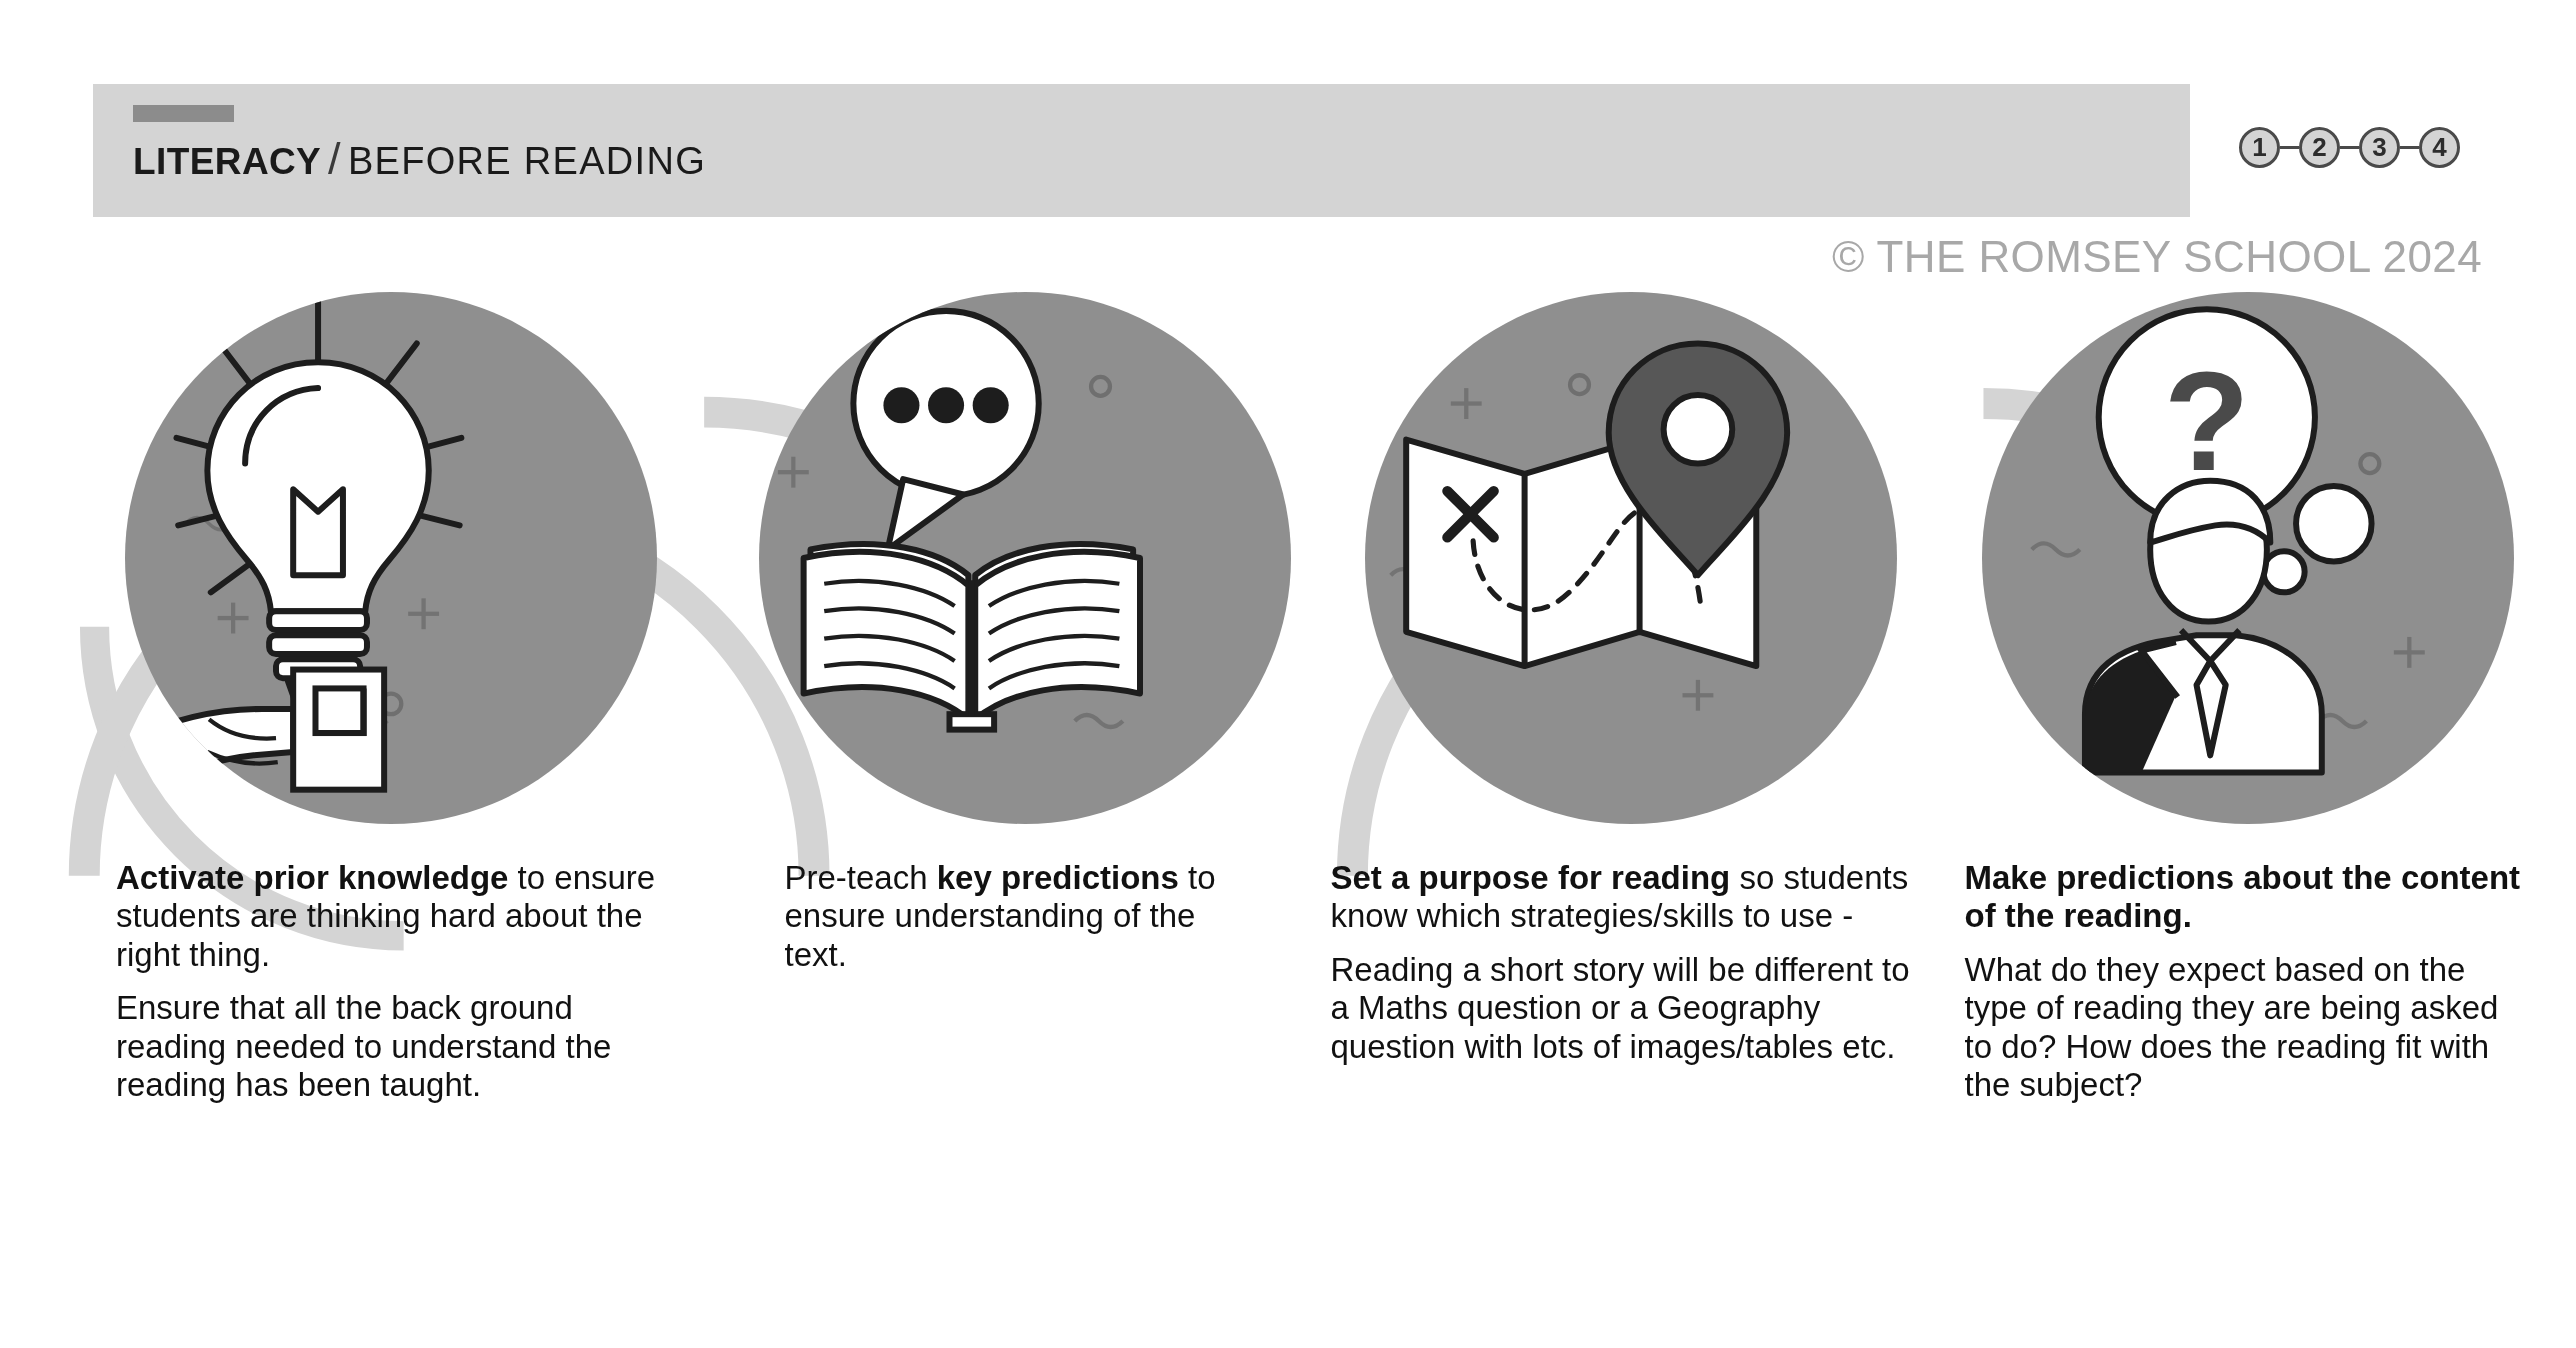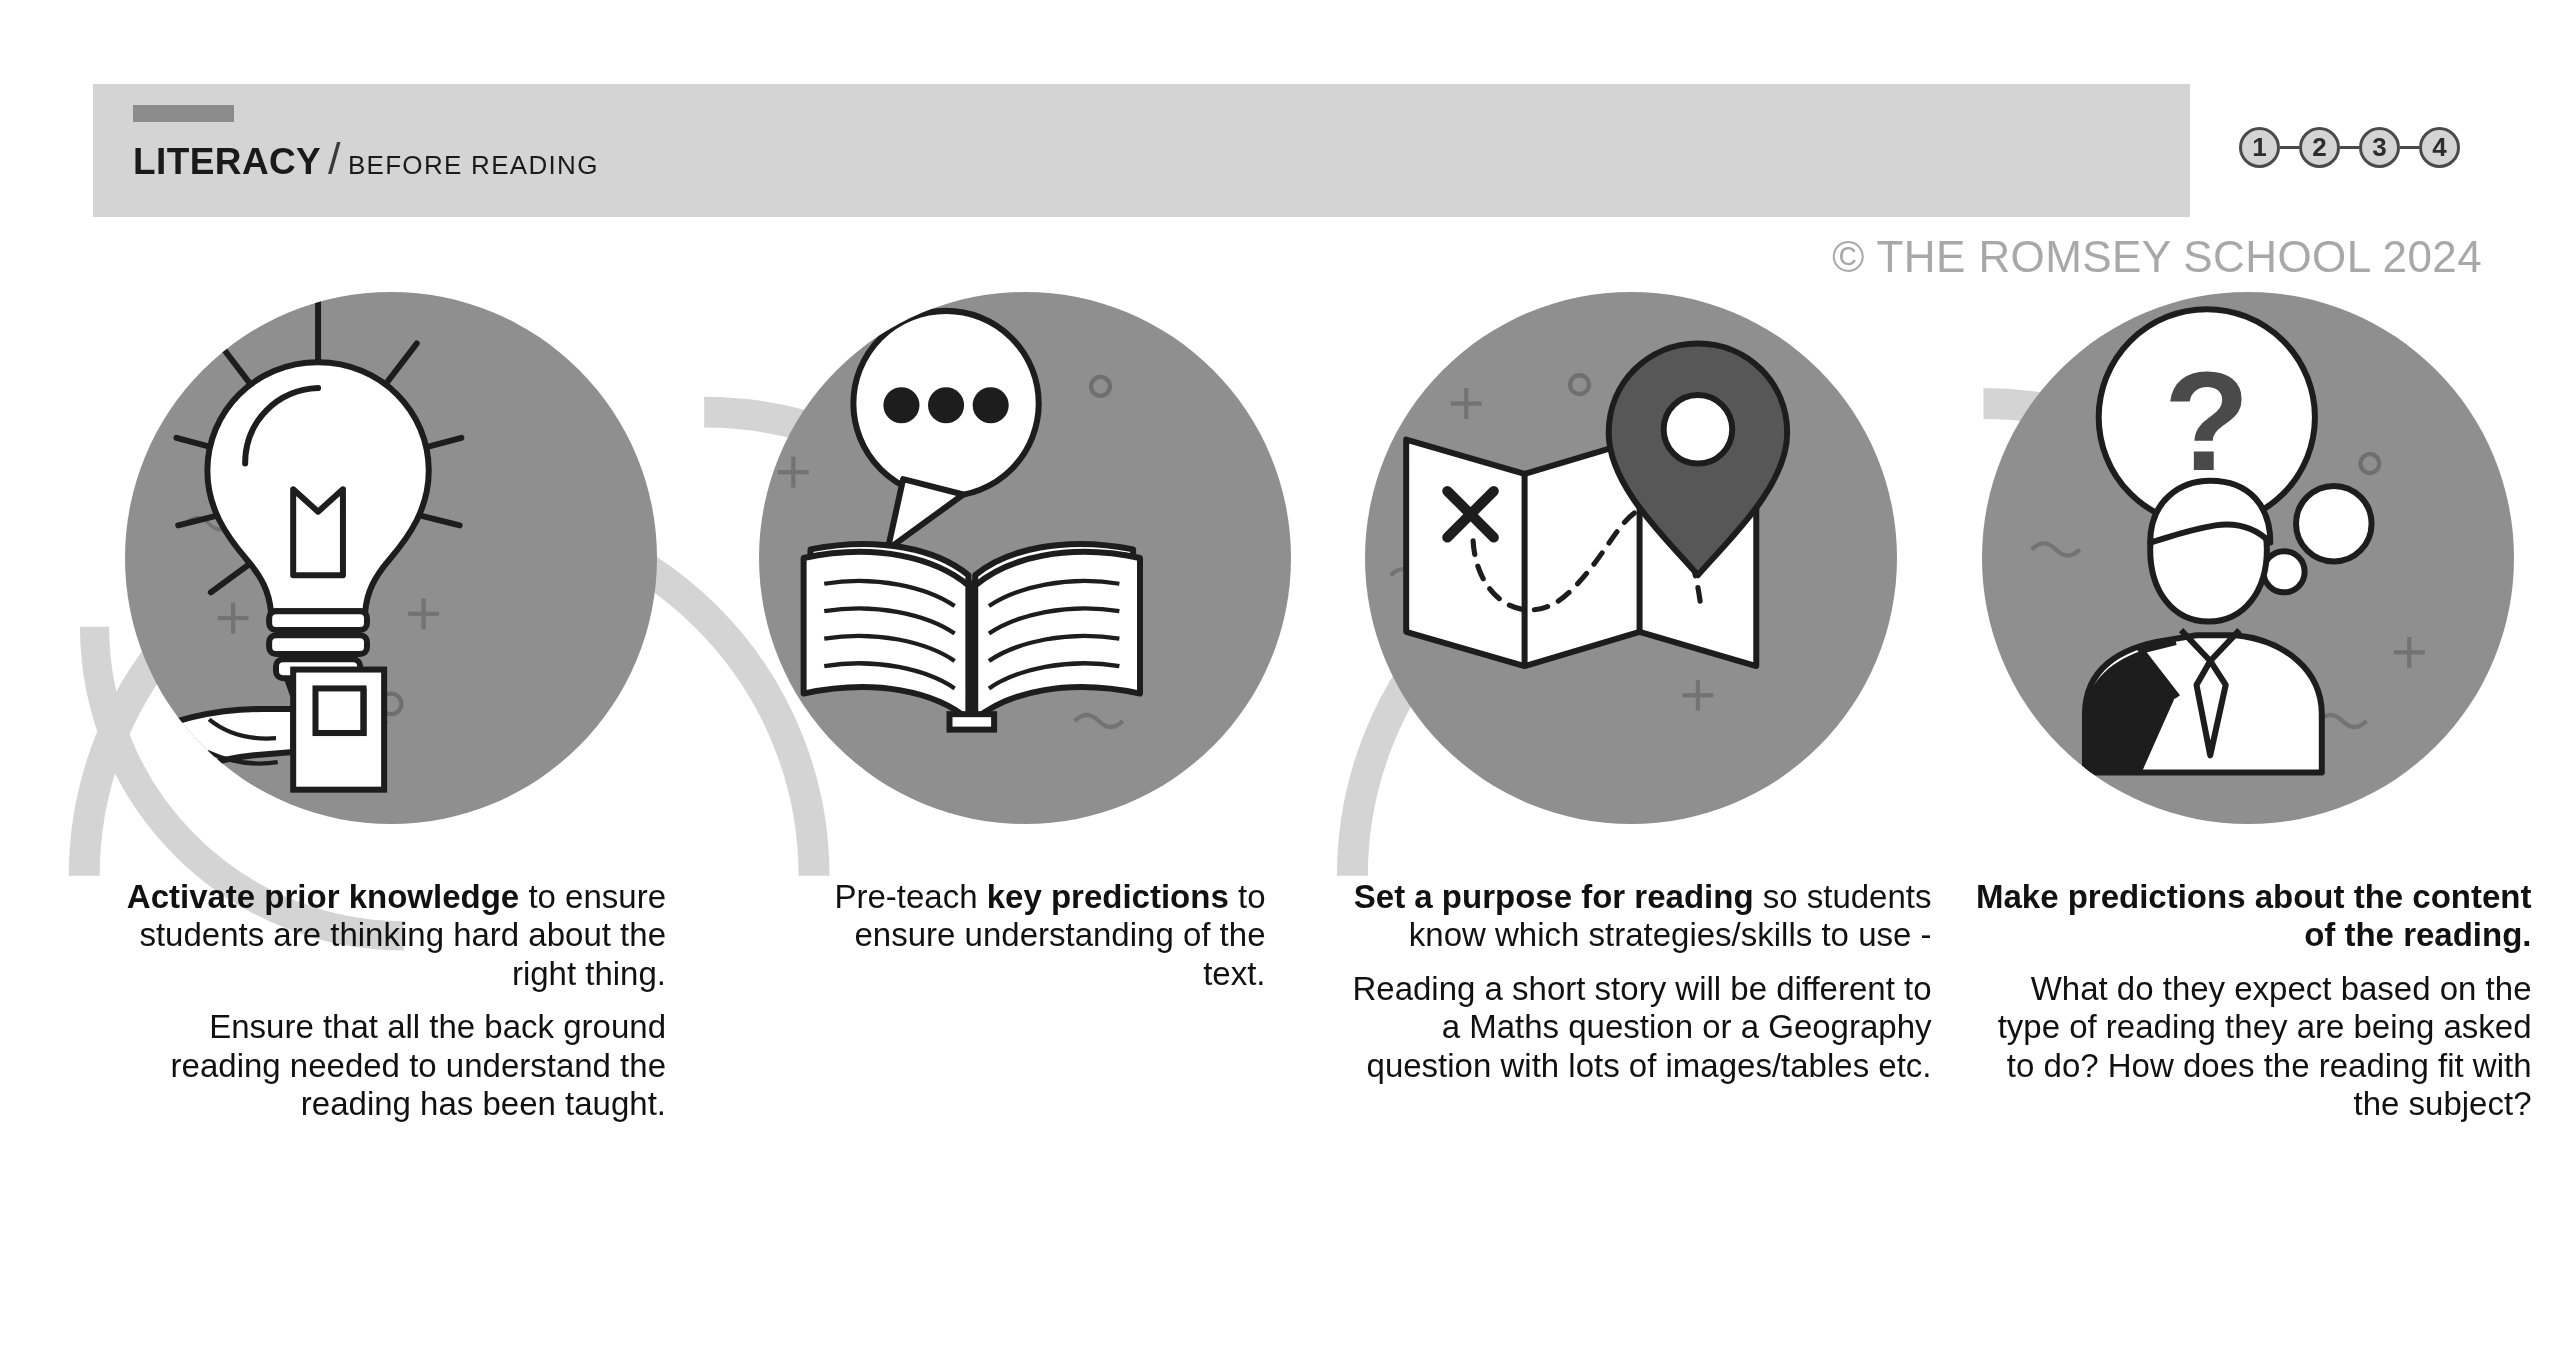--- a/index.html
+++ b/index.html
@@ -45,21 +45,21 @@
     font-weight: bold;
     font-size: 37px;
   }
   .header-title .slash {
     font-weight: normal;
     color: #3a3a3a;
     padding: 0 6.9px;
   }
   .header-title .sub {
     font-weight: normal;
-    font-size: 26px;
+    font-size: 38px;
     letter-spacing: 1.3px;
     color: #1a1a1a;
   }
 
   
   .steps {
     position: absolute;
     right: 116px;
     top: 127px;
     display: flex;
@@ -132,24 +132,24 @@
     width: 532px;
     height: 532px;
     border-radius: 50%;
     background: #8f8f8f;
     overflow: hidden;
   }
   .disc svg { display: block; }
 
   .caption {
     position: absolute;
-    top: 620px;
+    top: 601px;
     left: 0;
     width: 618px;
-    text-align: right;
+    text-align: left;
     color: #111;
   }
   .caption p {
     margin: 0 0 15.5px 0;
     font-size: 33px;
     line-height: 1.16;
   }
   .caption p:last-child { margin-bottom: 0; }
   .caption b { font-weight: bold; }
 

